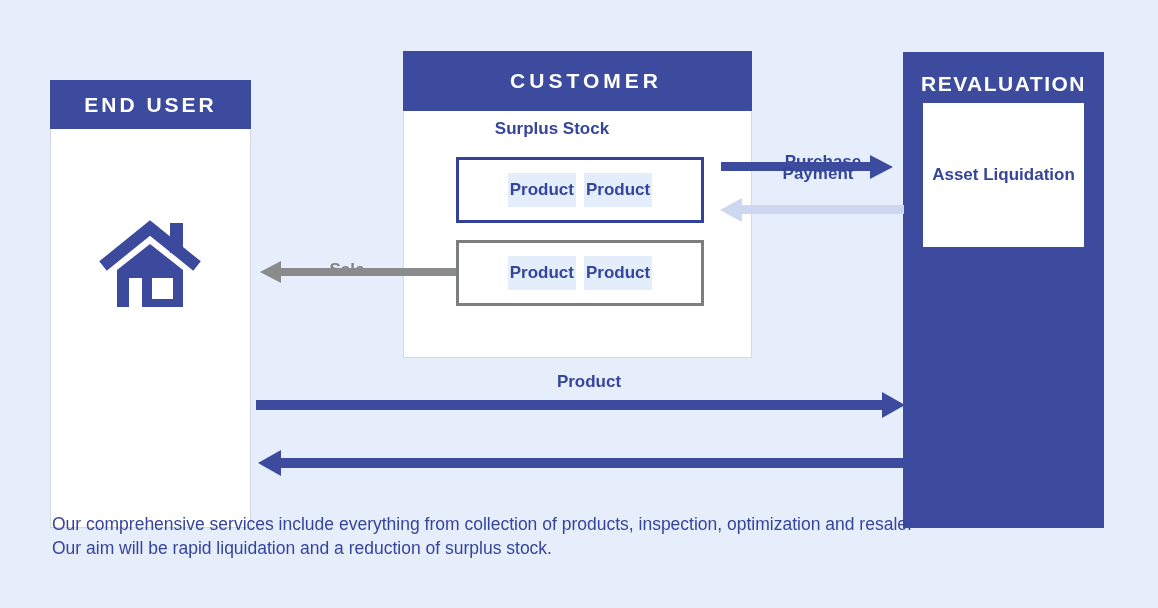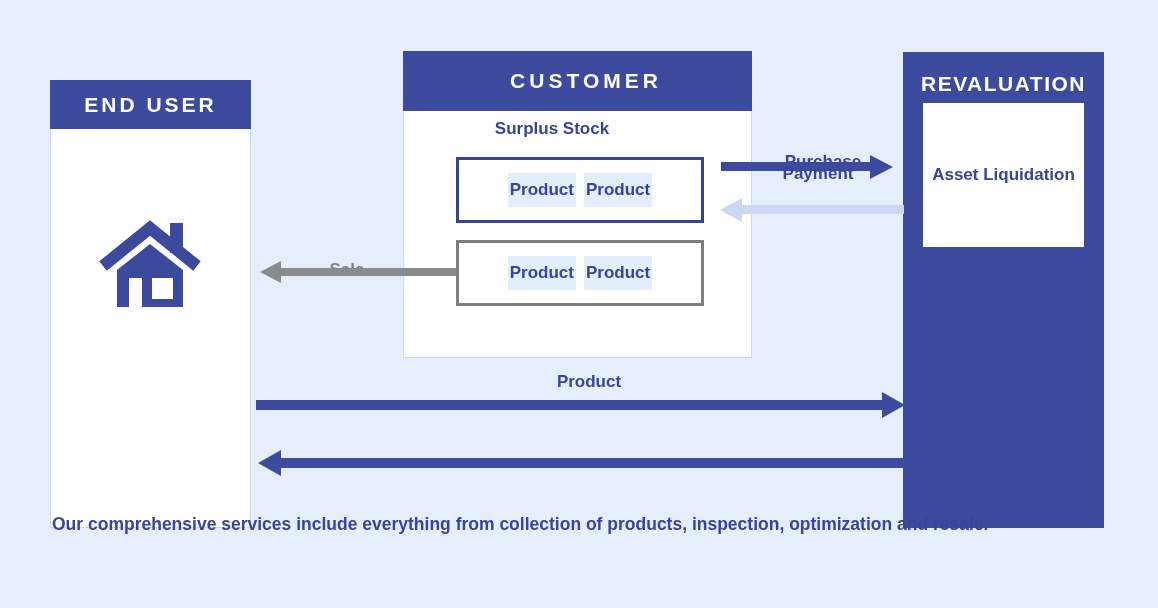--- a/index.html
+++ b/index.html
@@ -104,21 +104,21 @@
   #return-label{left:509px;top:372px;width:160px;}
   
   #ship-bar{left:279px;top:458px;width:625px;height:10px;background:var(--primary);}
   #ship-head{left:258px;top:450px;border-top:13px solid transparent;border-bottom:13px solid transparent;border-right:23px solid var(--primary);}
   #ship-label{left:389px;top:433px;width:400px;}
   
   #house{position:absolute;left:94px;top:215px;}
   
   .footer{
     position:absolute;left:52px;top:512px;width:1080px;
-    color:var(--text-blue);font-weight:bold;font-size:17.5px;line-height:24px;
+    color:var(--text-blue);font-weight:normal;font-size:17.5px;line-height:24px;
   }
 </style>
 </head>
 <body>
 
 <div class="canvas">
 
   <div class="panel" id="enduser">
     <div class="panel-header">
       <span>END USER</span>
@@ -173,15 +173,16 @@
 
   <div class="arrow-label" id="return-label">Product</div>
   <div class="bar" id="return-bar"></div>
   <div class="head" id="return-head"></div>
 
   <div class="bar" id="ship-bar"></div>
   <div class="head" id="ship-head"></div>
 
   <div class="footer">
     <div>Our comprehensive services include everything from collection of products, inspection, optimization and resale.</div>
+    <div>Our aim will be rapid liquidation and a reduction of surplus stock.</div>
   </div>
 
 </div>
 
 </body></html>

